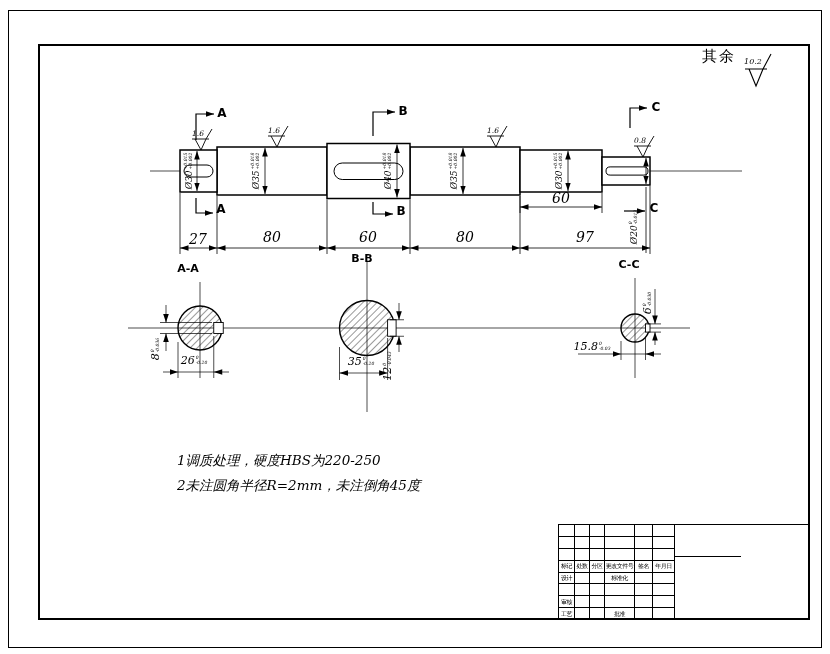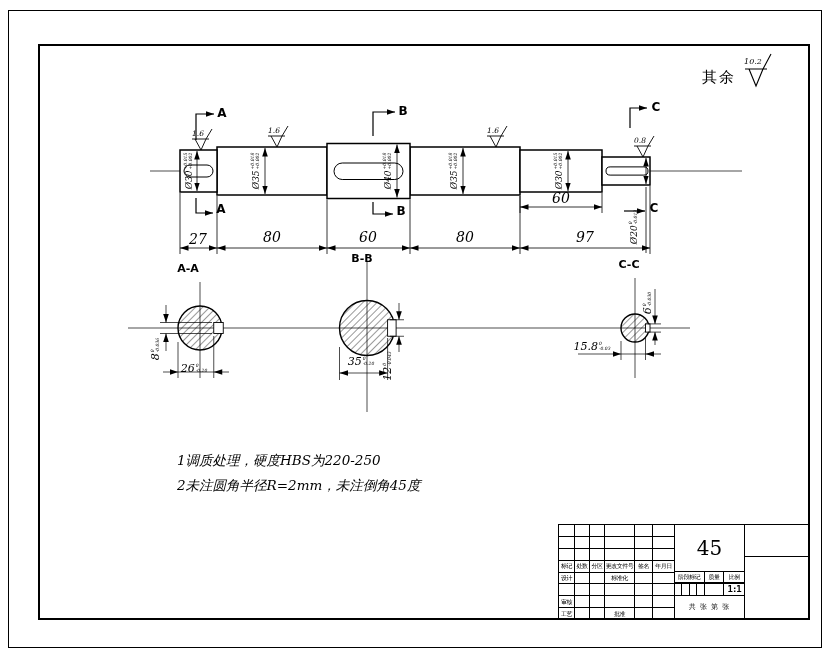--- a/index.html
+++ b/index.html
@@ -171,21 +171,21 @@
       <line x1="655" y1="332.1" x2="655" y2="345" marker-start="url(#arS)"></line>
 
       <line x1="621" y1="341" x2="621" y2="360"></line>
       <line x1="645.5" y1="337" x2="645.5" y2="360"></line>
       <line x1="578" y1="354" x2="621" y2="354" marker-end="url(#ar)"></line>
       <line x1="645.5" y1="354" x2="661" y2="354" marker-start="url(#arS)"></line>
       <line x1="621" y1="354" x2="645.5" y2="354"></line>
     </g>
   </svg>
 
-  <span class="lbl surp" style="left:719px;top:77px;">其余</span>
+  <span class="lbl surp" style="left:719px;top:56px;">其余</span>
   <span class="lbl surpv" style="left:753px;top:61px;">10.2</span>
 
   <span class="lbl marker-l" style="left:222px;top:113px;">A</span>
   <span class="lbl marker-l" style="left:221px;top:209px;">A</span>
   <span class="lbl marker-l" style="left:403px;top:111px;">B</span>
   <span class="lbl marker-l" style="left:401px;top:211px;">B</span>
   <span class="lbl marker-l" style="left:656px;top:107px;">C</span>
   <span class="lbl marker-l" style="left:654px;top:208px;">C</span>
 
   <span class="lbl rv" style="left:198px;top:133px;">1.6</span>
@@ -240,21 +240,21 @@
     <span class="tst">
         <span>0</span>
         <span>-0.013</span>
       </span>
   </span>
 
   <span class="lbl sect-t" style="left:188px;top:268px;">A-A</span>
   <span class="lbl sect-t" style="left:362px;top:258px;">B-B</span>
   <span class="lbl sect-t" style="left:629px;top:264px;">C-C</span>
 
-  <span class="lbl dla" style="left:194px;top:360px;margin-top:8px;">
+  <span class="lbl dla" style="left:194px;top:360px;">
     <span class="smain">26</span>
     <span class="tst">
         <span>0</span>
         <span>-0.20</span>
       </span>
   </span>
   <span class="lbl rot dla" style="left:155px;top:349px;">
     <span class="smain">8</span>
     <span class="tst">
         <span>0</span>
@@ -355,35 +355,18 @@
       </div>
       <div class="trow" style="height:11px;">
         <div class="cell" style="width:16px;border-bottom:none;">工艺</div>
         <div class="cell" style="width:15px;border-bottom:none;"></div>
           <div class="cell" style="width:15px;border-bottom:none;"></div>
         <div class="cell" style="width:30px;border-bottom:none;">批准</div>
         <div class="cell" style="width:18px;border-bottom:none;"></div>
           <div class="cell nr" style="width:21px;border-bottom:none;"></div>
       </div>
     </div>
-    <div class="col-m">
-      <div class="box45">45</div>
-      <div class="mhdr">
-        <div class="cell" style="width:30px;">阶段标记</div>
-        <div class="cell" style="width:20px;">质量</div>
-        <div class="cell nr" style="width:20px;">比例</div>
-      </div>
-      <div class="mcells">
-        <div class="sc" style="width:7.5px;"></div>
-        <div class="sc" style="width:7.5px;"></div>
-        <div class="sc" style="width:7.5px;"></div>
-        <div class="sc" style="width:7.5px;"></div>
-        <div class="sc" style="width:20px;"></div>
-        <div class="cell nr scale-val" style="width:20px;border-bottom:none;">1:1</div>
-      </div>
-      <div class="mbot">共 张 第 张</div>
-    </div>
     <div class="col-r">
       <div class="rtop"></div>
     </div>
   </div>
 
 </div>
 
 </body></html>

